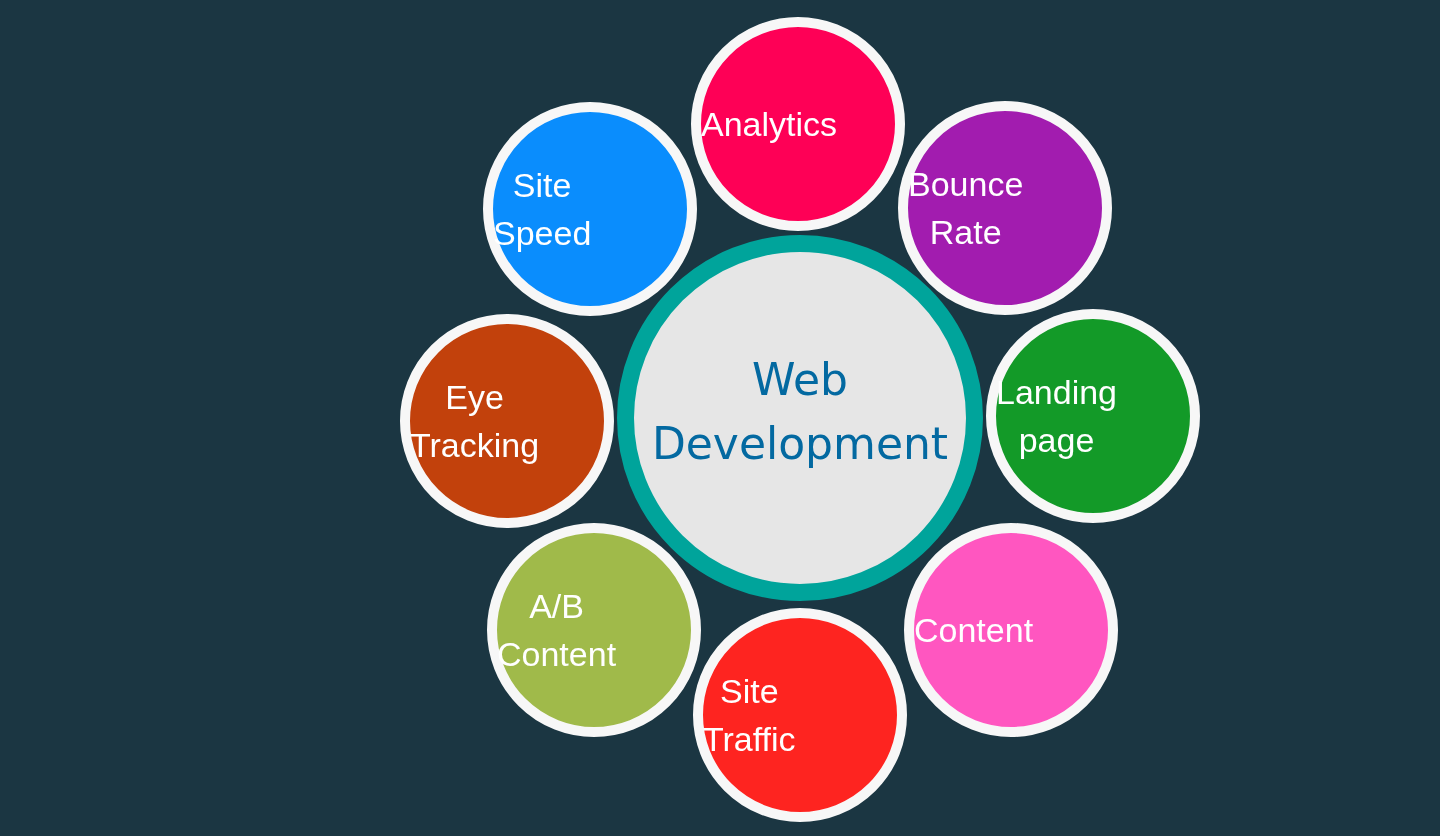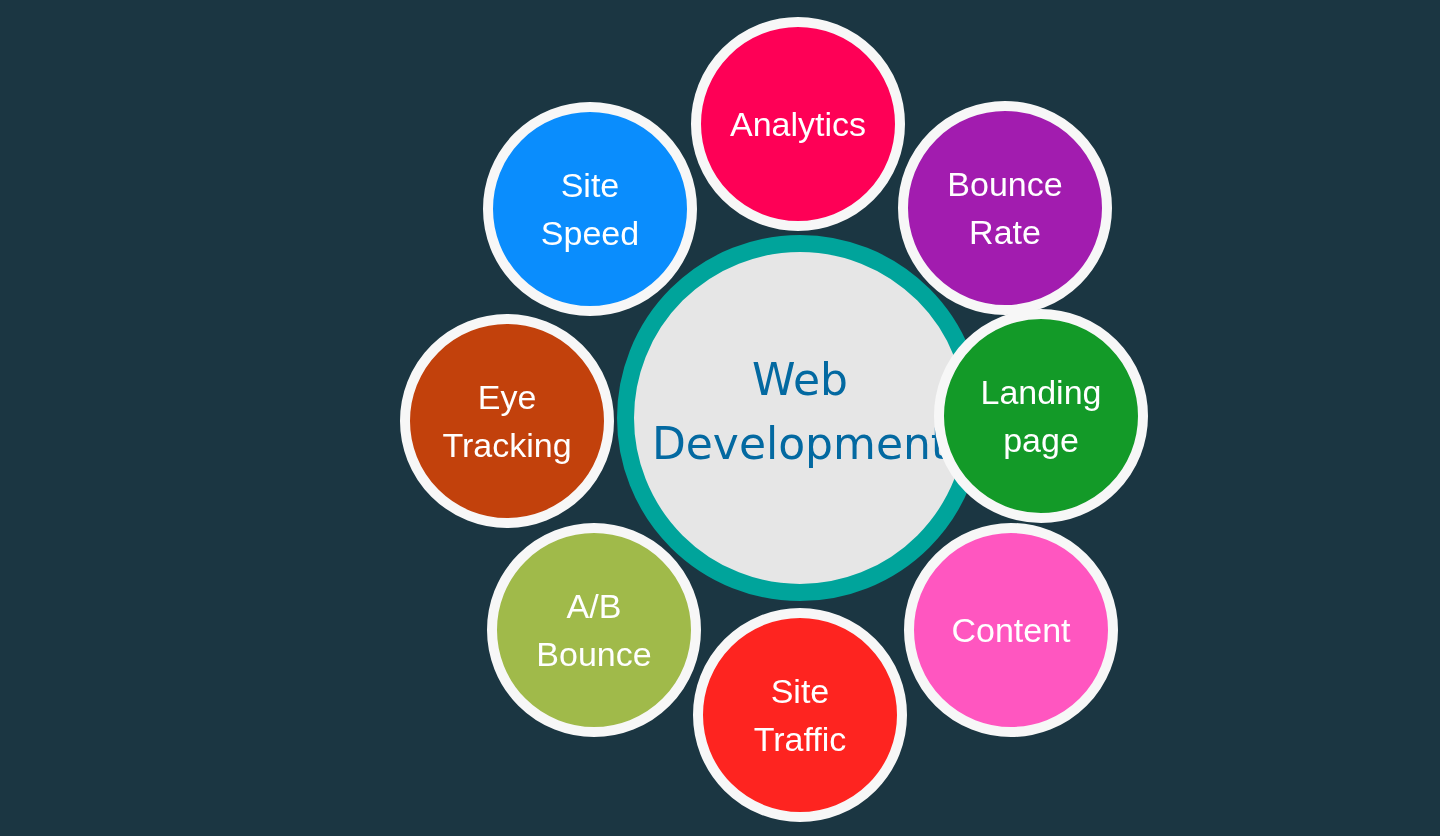--- a/index.html
+++ b/index.html
@@ -23,21 +23,21 @@
     font-family: "DejaVu Sans", sans-serif;
     font-size: 44px; line-height: 64px;
     color: #0369a1; white-space: pre-line;
     margin-top: -12px;
   }
   .node {
     position: absolute;
     width: 194px; height: 194px;
     border: 10px solid #f7f7f7;
     border-radius: 50%;
-    display: flex; align-items: center; justify-content: center;
+    display: flex; align-items: center; justify-content: flex-start;
     text-align: center;
   }
   .node-label {
     color: #ffffff;
     font-size: 34px; line-height: 48px;
     white-space: pre-line;
   }
 </style>
 </head>
 <body style="background: rgb(27, 54, 66);">
@@ -48,34 +48,34 @@
 Development</span>
   </div>
 
   <div class="node" style="background: rgb(254, 0, 86); left: 691px; top: 17px;">
     <span class="node-label">Analytics</span>
   </div>
   <div class="node" style="background: #a21caf; left: 898px; top: 101px;">
     <span class="node-label">Bounce
 Rate</span>
   </div>
-  <div class="node" style="background: rgb(19, 154, 40); left: 934px; top: 309px;">
+  <div class="node" style="background: rgb(19, 154, 40); left: 986px; top: 309px;">
     <span class="node-label">Landing
 page</span>
   </div>
   <div class="node" style="background: rgb(255, 86, 192); left: 904px; top: 523px;">
     <span class="node-label">Content</span>
   </div>
   <div class="node" style="background: rgb(254, 36, 32); left: 693px; top: 608px;">
     <span class="node-label">Site
 Traffic</span>
   </div>
   <div class="node" style="background: rgb(160, 186, 74); left: 487px; top: 523px;">
     <span class="node-label">A/B
-Bounce</span>
+Content</span>
   </div>
   <div class="node" style="background: #c2410c; left: 400px; top: 314px;">
     <span class="node-label">Eye
 Tracking</span>
   </div>
   <div class="node" style="background: rgb(10, 141, 253); left: 483px; top: 102px;">
     <span class="node-label">Site
 Speed</span>
   </div>
 </div>

